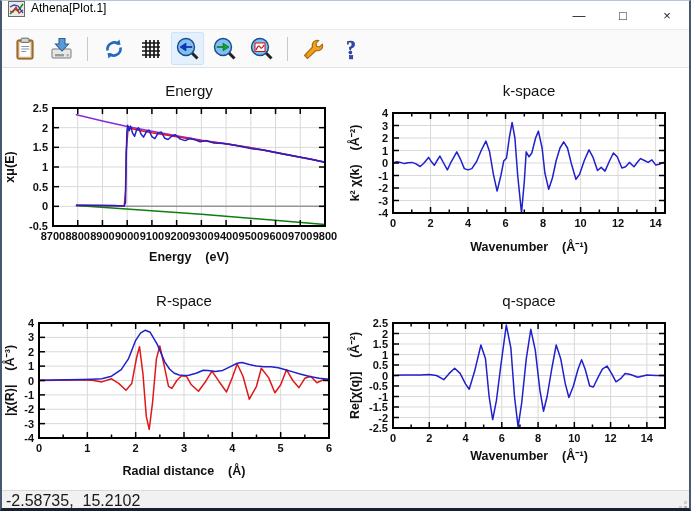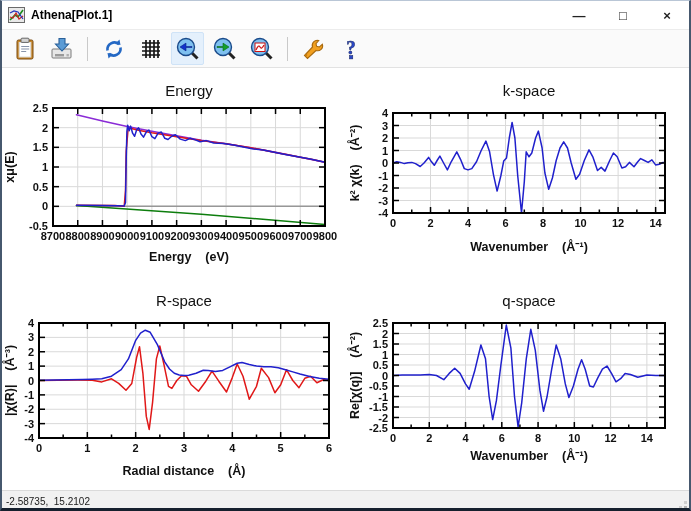--- a/index.html
+++ b/index.html
@@ -2,38 +2,38 @@
 <html><head>
 <meta charset="utf-8">
 <style>
   html,body{margin:0;padding:0;background:#dcdcdc;font-family:"Liberation Sans",sans-serif;}
   .window{
     position:relative;width:691px;height:511px;background:#fff;box-sizing:border-box;
     border-top:1px solid #b9c6d6;border-left:2px solid #46586e;
     border-right:2px solid #46586e;border-bottom:3px solid #16202e;
     overflow:hidden;
   }
-  .titlebar{height:28px;display:flex;align-items:center;background:#ffffff;font-weight:bold;}
+  .titlebar{height:28px;display:flex;align-items:flex-start;background:#ffffff;}
   .app-icon{width:17px;height:16px;margin-left:6px;flex:0 0 auto;}
   .title-text{margin-left:6px;font-size:12px;color:#000;white-space:pre;}
   .win-controls{margin-left:auto;display:flex;height:28px;}
   .win-btn{width:44px;height:28px;display:flex;align-items:center;justify-content:center;
     font-size:13px;color:#222;cursor:default;}
   .toolbar{height:37px;display:flex;align-items:center;background:#fafafa;
     border-top:1px solid #ececec;border-bottom:1px solid #e2e2e2;padding-left:4px;}
   .tbtn{width:31px;height:31px;display:flex;align-items:center;justify-content:center;
     margin:0 2px;border:1px solid transparent;border-radius:2px;}
   .tbtn.active{background:#e4f0fc;border-color:#cfe3f7;}
   .tsep{width:1px;height:24px;background:#c9c9c9;margin:0 7px;}
   .plots{height:422px;background:#fff;display:grid;
     grid-template-columns:345px 1fr;grid-template-rows:211px 211px;}
   .chart{position:relative;}
   .chart svg{display:block;}
   .statusbar{height:20px;background:#f1f1f1;border-top:1px solid #dadada;
-    display:flex;align-items:center;font-size:10px;color:#1a1a1a;padding-left:4px;
+    display:flex;align-items:center;font-size:16px;color:#1a1a1a;padding-left:4px;
     position:relative;}
   .status-text{white-space:pre;}
   .resize-grip{position:absolute;right:1px;bottom:1px;width:10px;height:10px;}
   
   .tick{font-family:"Liberation Sans",sans-serif;font-size:11px;font-weight:bold;fill:#101010;}
   .ptitle{font-family:"Liberation Sans",sans-serif;font-size:15px;fill:#101010;}
   .alabel{font-family:"Liberation Sans",sans-serif;font-size:12.5px;font-weight:bold;fill:#101010;}
 </style>
 </head>
 <body>

